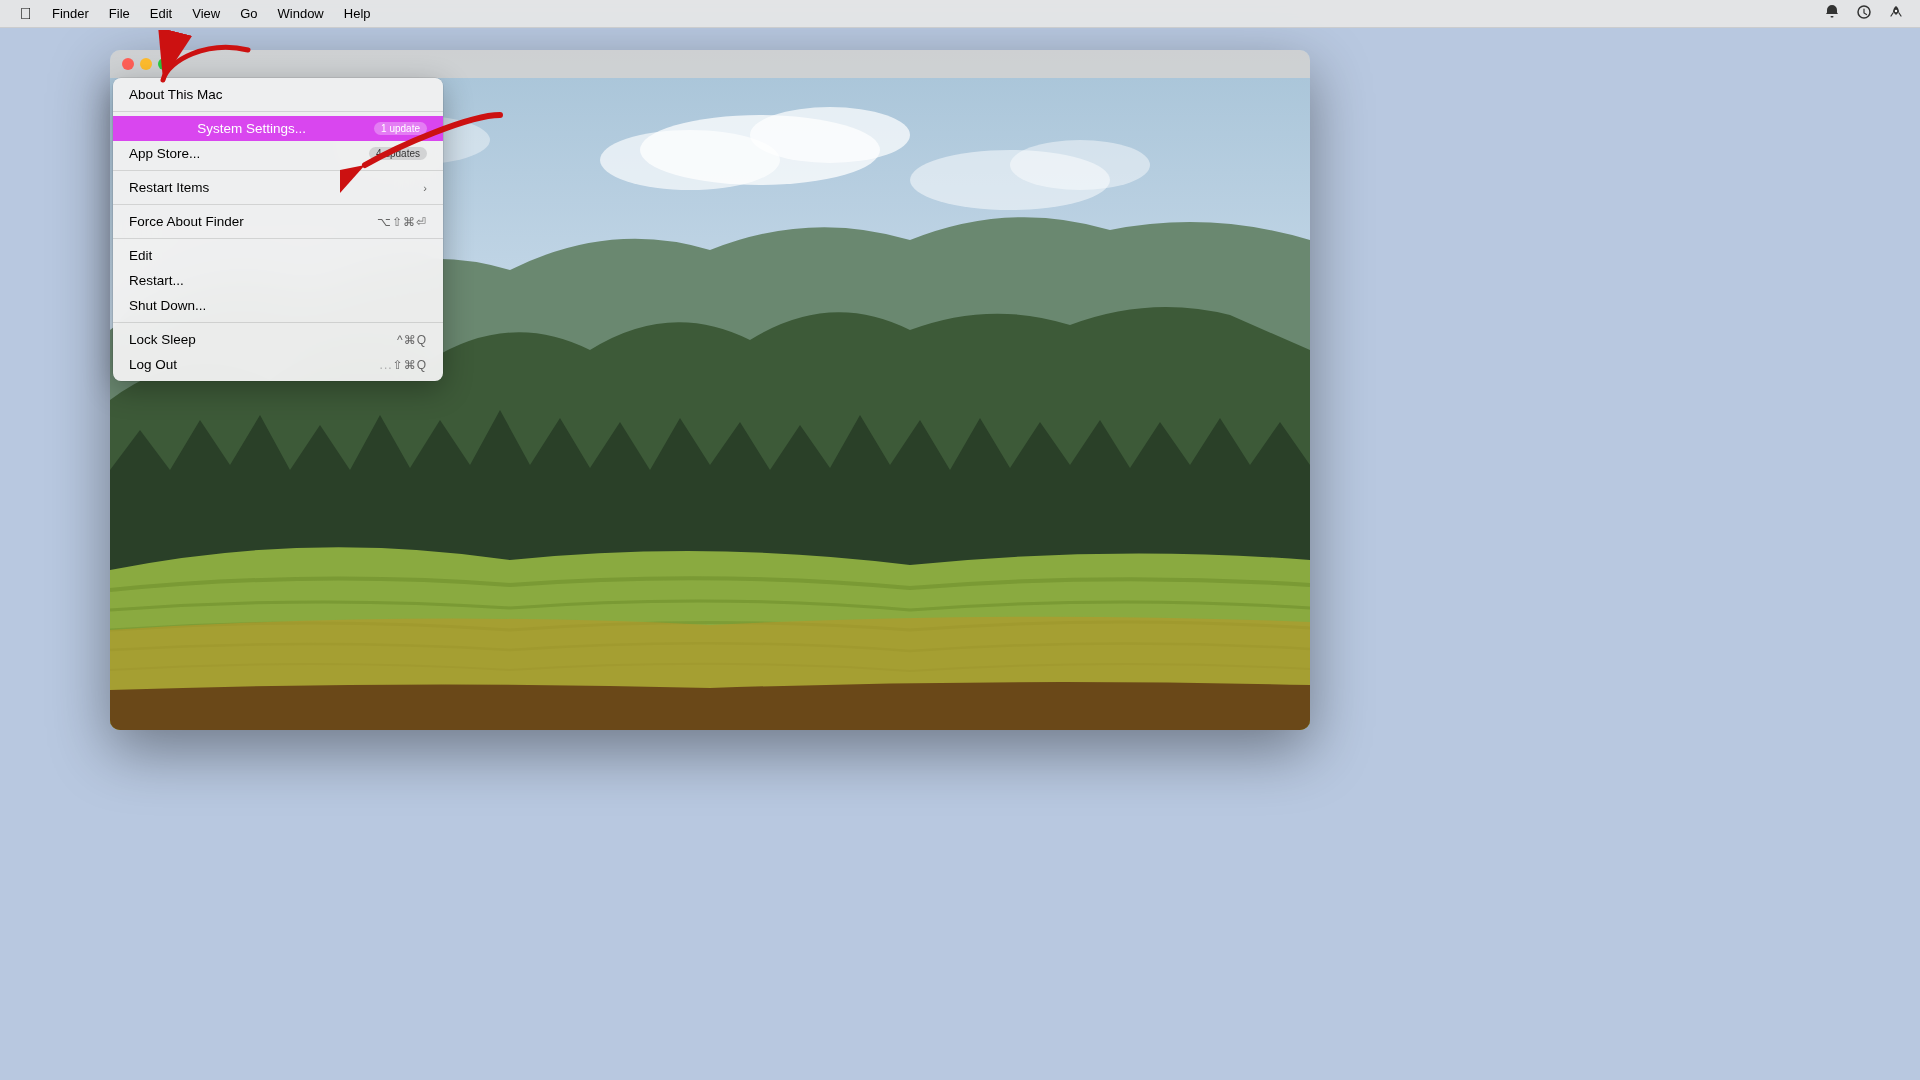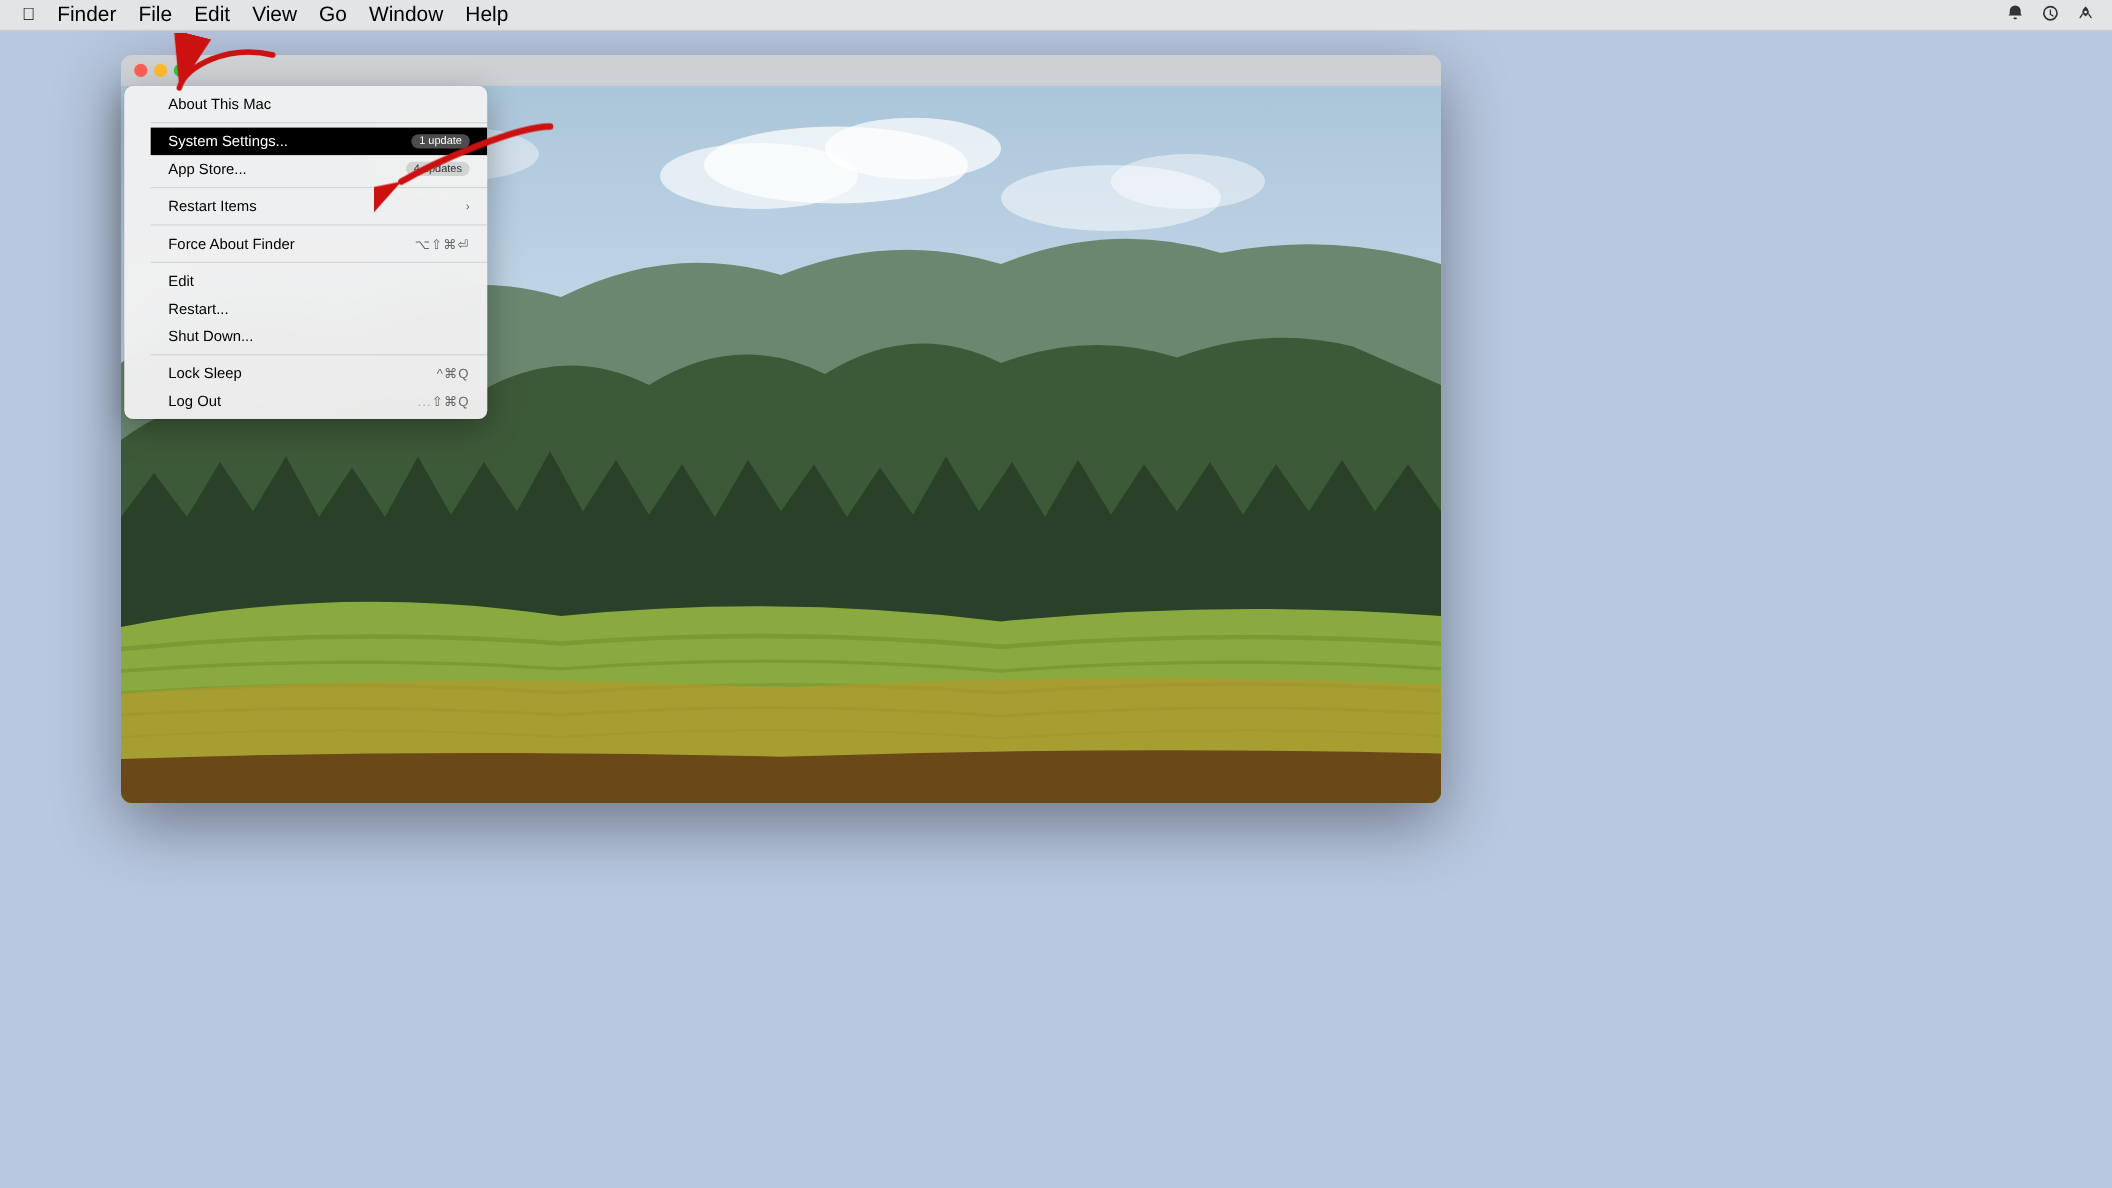--- a/index.html
+++ b/index.html
@@ -42,21 +42,21 @@
     }
 
     .menu-bar-left {
       display: flex;
       align-items: center;
       gap: 4px;
     }
 
     .menu-bar-item {
       padding: 2px 8px;
-      font-size: 19px;
+      font-size: 13px;
       color: #000;
       cursor: pointer;
       border-radius: 4px;
       white-space: nowrap;
     }
 
     .apple-icon {
       font-size: 16px;
       padding: 2px 8px;
       cursor: pointer;
@@ -97,22 +97,23 @@
       align-items: center;
       padding: 5px 16px;
       font-size: 13.5px;
       color: #000;
       cursor: pointer;
       position: relative;
       min-height: 24px;
     }
 
     .menu-item.highlighted {
-      background: #000000;
+      background: #d946ef;
       color: #fff;
+      text-align: center;
     }
 
     .menu-item .item-label {
       flex: 1;
     }
 
     .menu-item .item-badge {
       font-size: 10px;
       padding: 1px 7px;
       border-radius: 10px;
@@ -234,21 +235,21 @@
 
   <div style="position:absolute;top:0;left:0;width:100%;height:28px;background:rgba(210,210,210,0.9);display:flex;align-items:center;padding:0 12px;z-index:50;">
     <div style="display:flex;gap:6px;">
       <div style="width:12px;height:12px;border-radius:50%;background:#ff5f57;"></div>
       <div style="width:12px;height:12px;border-radius:50%;background:#febc2e;"></div>
       <div style="width:12px;height:12px;border-radius:50%;background:#28c840;"></div>
     </div>
   </div>
 </div>
 
-<div class="apple-menu" style="top:78px; left:113px;padding-left:24px;">
+<div class="apple-menu" style="top:78px; left:113px;">
 
   <div class="menu-item">
     <span class="item-label">About This Mac</span>
   </div>
   <div class="menu-divider"></div>
 
   <div class="menu-item highlighted">
     <span class="item-label">System Settings...</span>
     <span class="item-badge">1 update</span>
   </div>

